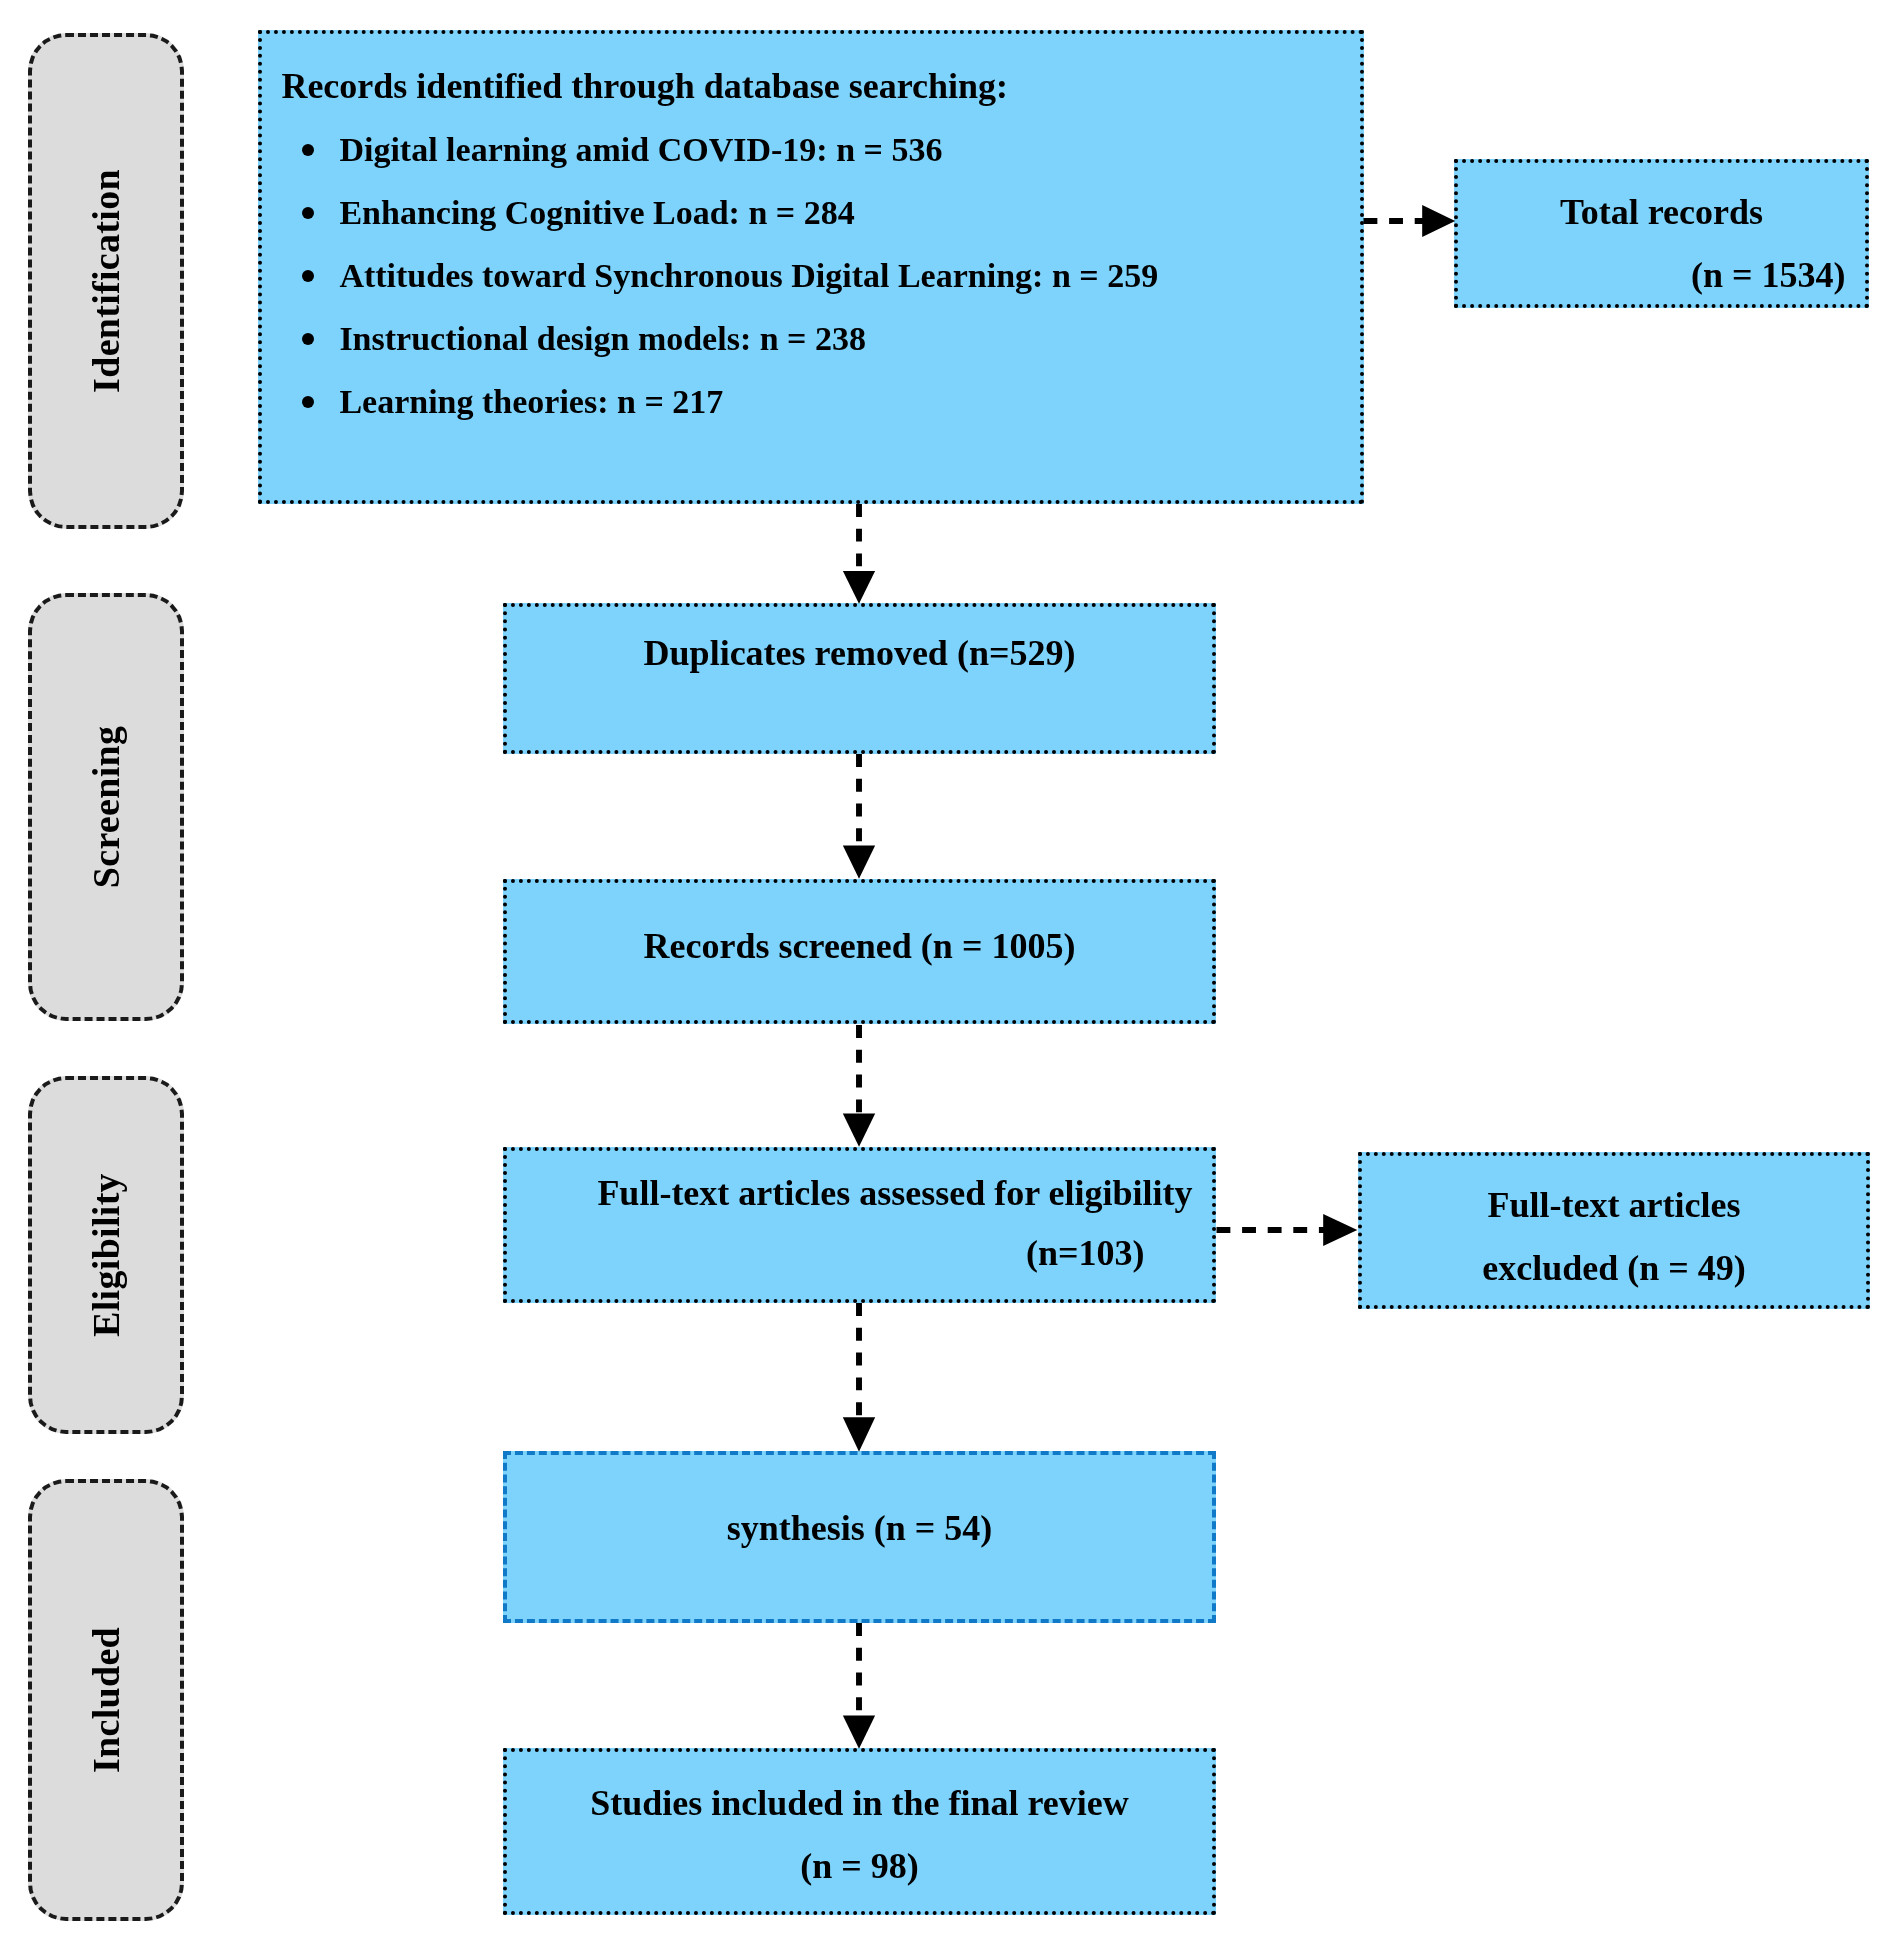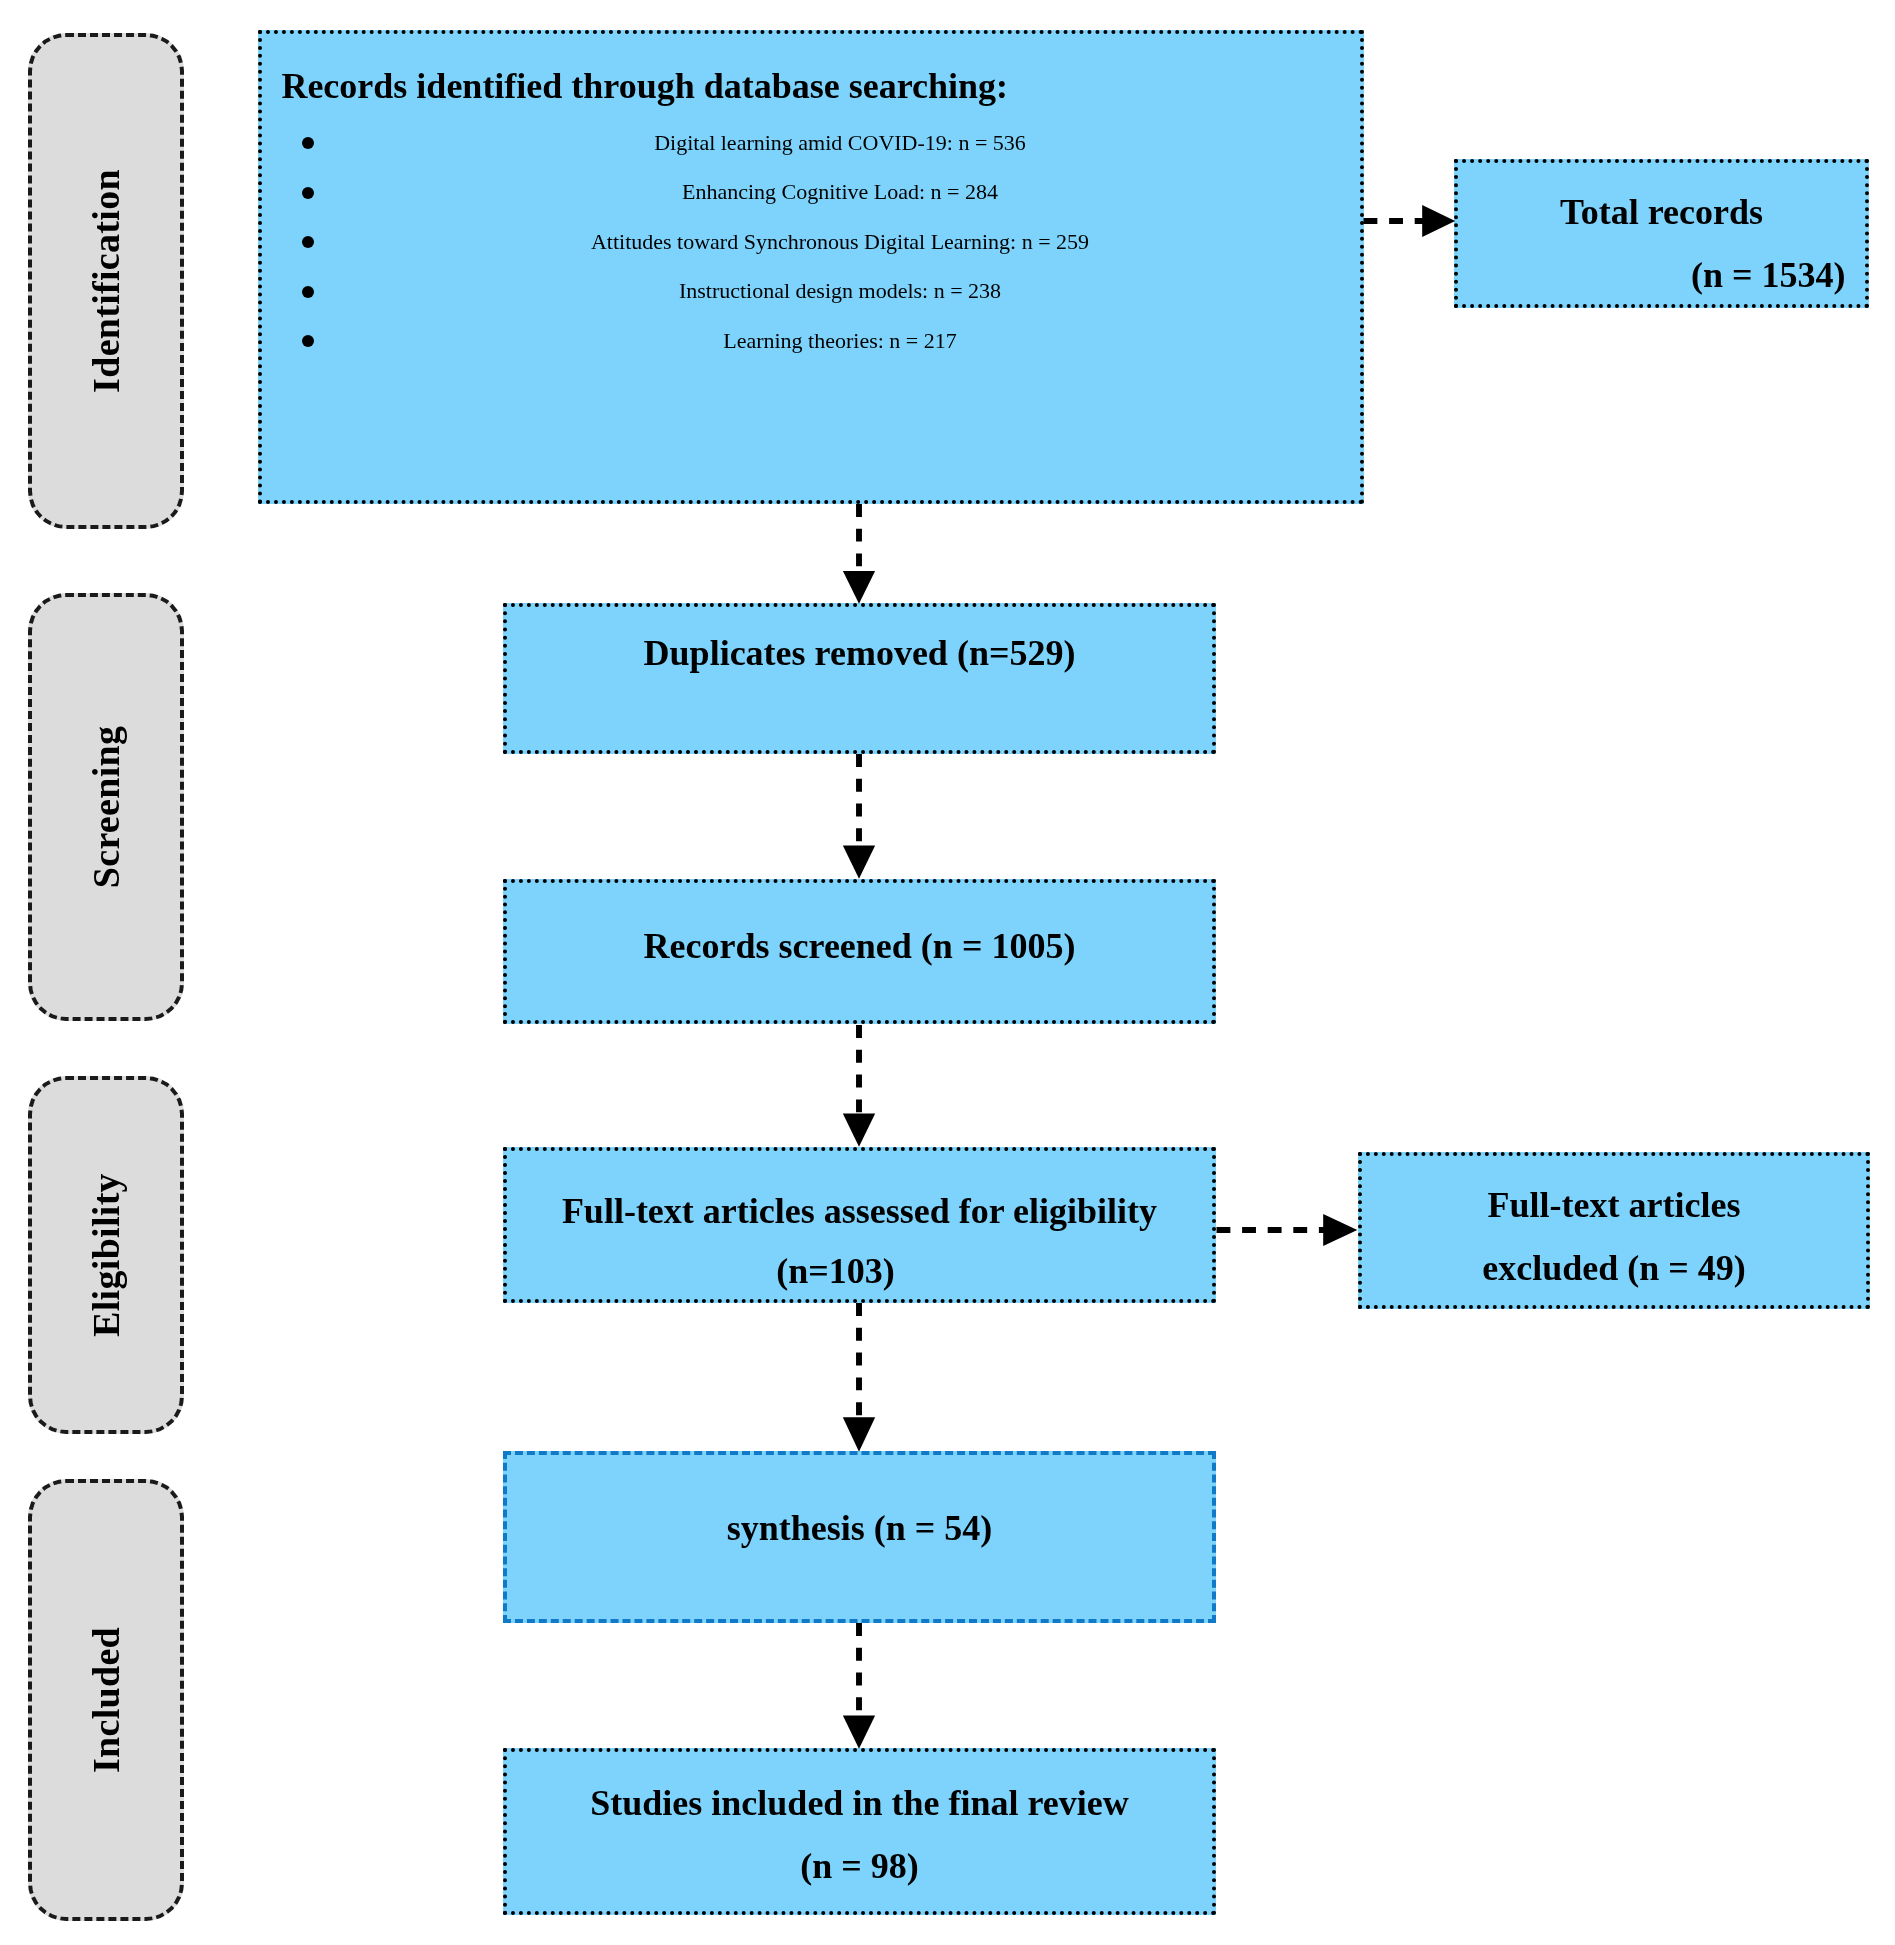--- a/index.html
+++ b/index.html
@@ -76,27 +76,27 @@
     color: #000;
     line-height: 1.1;
   }
   .ident-list {
     list-style: none;
     margin: 24px 0 0 0;
     padding: 0;
   }
   .ident-list li {
     position: relative;
-    font-size: 22px;
-    font-weight: normal;
+    font-size: 34px;
+    font-weight: bold;
     color: #000;
     padding-left: 58px;
     margin-bottom: 25px;
     line-height: 1.12;
-    text-align: center;
+    text-align: left;
     white-space: nowrap;
   }
   .ident-list li .bullet {
     position: absolute;
     left: 20.5px;
     top: 50%;
     transform: translateY(-50%);
     width: 12px;
     height: 12px;
     background: #000;
@@ -174,21 +174,21 @@
     </div>
   </div>
 
   <div class="flow-box" style="left:503px; top:879px; width:713px; height:145px;">
     <div class="box-inner" style="top:44px;">
       <div class="line">Records screened (n = 1005)</div>
     </div>
   </div>
 
   <div class="flow-box" style="left:503px; top:1147px; width:713px; height:156px;">
-    <div class="box-inner" style="top:41px;">
+    <div class="box-inner" style="top:23px;text-align:right;">
       <div class="line">Full-text articles assessed for eligibility</div>
       <div class="line" style="margin-top:21.6px; padding-right:48px;">(n=103)</div>
     </div>
   </div>
 
   <div class="flow-box" style="left:1358px; top:1152px; width:512px; height:157px;">
     <div class="box-inner" style="top:30px;">
       <div class="line">Full-text articles</div>
       <div class="line" style="margin-top:24px;">excluded (n = 49)</div>
     </div>

